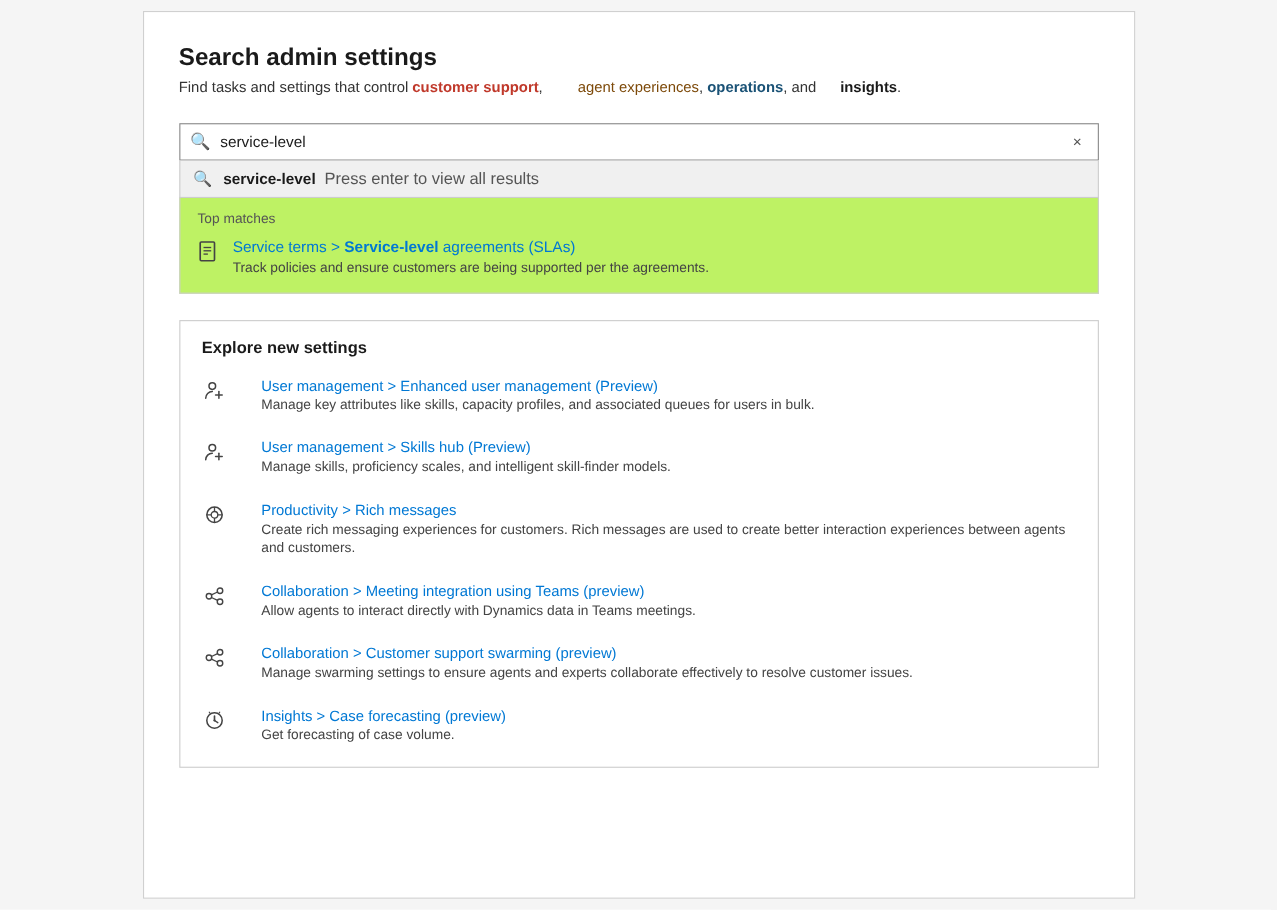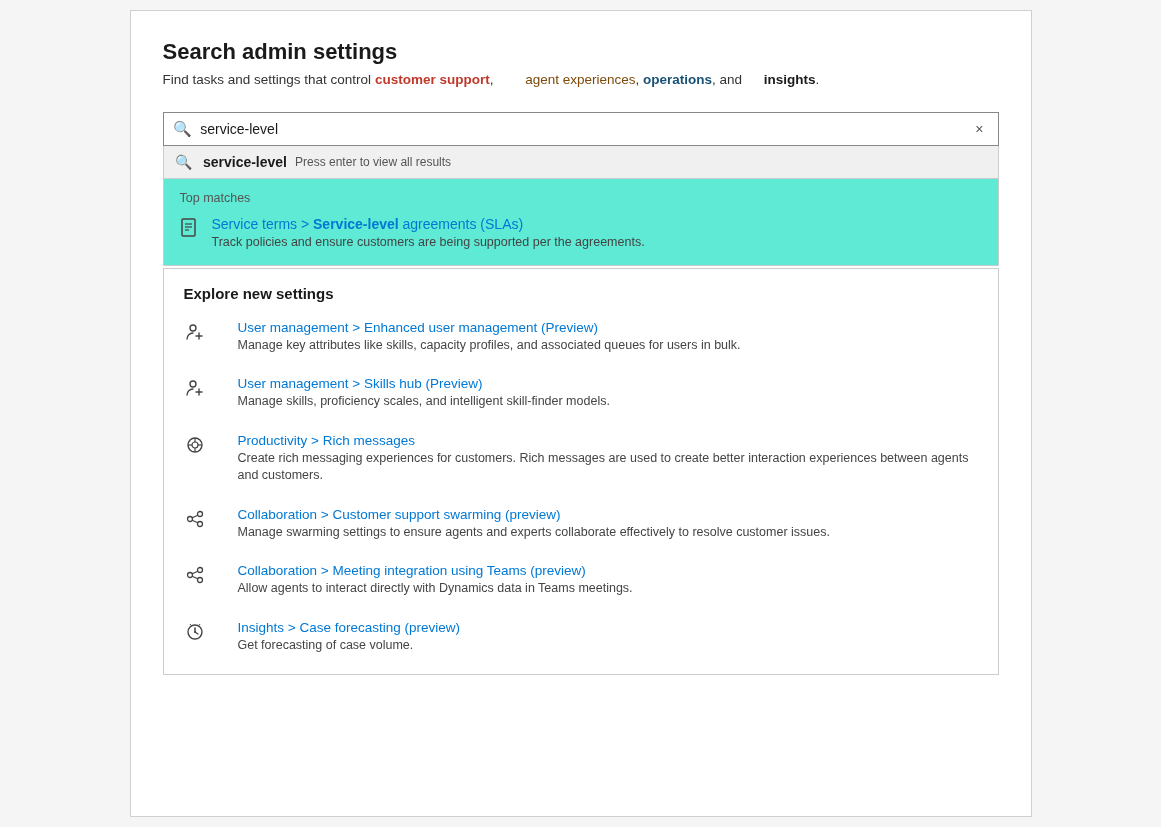--- a/index.html
+++ b/index.html
@@ -78,29 +78,29 @@
       margin-right: 10px;
     }
     .autocomplete-bold {
       font-weight: 700;
       color: #1a1a1a;
       font-size: 14px;
       margin-right: 8px;
     }
     .autocomplete-hint {
       color: #555;
-      font-size: 12px;
+      font-size: 15px;
     }
 
     .top-matches-section {
       border: 1px solid #ccc;
       border-top: none;
-      background: #5eead4;
+      background: #bef264;
       padding: 12px 16px 16px 16px;
-      margin-bottom: 2px;
+      margin-bottom: 24px;
     }
     .top-matches-label {
       font-size: 12.5px;
       color: #555;
       margin-bottom: 10px;
     }
     .match-item {
       display: flex;
       align-items: flex-start;
       gap: 12px;
@@ -268,38 +268,38 @@
       <span class="explore-item-icon">
         <svg width="20" height="20" viewBox="0 0 20 20" fill="none" xmlns="http://www.w3.org/2000/svg">
           <circle cx="5" cy="10" r="2.5" stroke="#444" stroke-width="1.3" fill="none"></circle>
           <circle cx="15" cy="5" r="2.5" stroke="#444" stroke-width="1.3" fill="none"></circle>
           <circle cx="15" cy="15" r="2.5" stroke="#444" stroke-width="1.3" fill="none"></circle>
           <line x1="7.2" y1="8.8" x2="12.8" y2="6.2" stroke="#444" stroke-width="1.2"></line>
           <line x1="7.2" y1="11.2" x2="12.8" y2="13.8" stroke="#444" stroke-width="1.2"></line>
         </svg>
       </span>
       <div class="explore-item-body">
-        <a class="explore-item-link">Collaboration &gt; Customer support swarming (preview)</a>
-        <div class="explore-item-desc">Manage swarming settings to ensure agents and experts collaborate effectively to resolve customer issues.</div>
+        <a class="explore-item-link">Collaboration &gt; Meeting integration using Teams (preview)</a>
+        <div class="explore-item-desc">Allow agents to interact directly with Dynamics data in Teams meetings.</div>
       </div>
     </div>
 
     <div class="explore-item">
       <span class="explore-item-icon">
         <svg width="20" height="20" viewBox="0 0 20 20" fill="none" xmlns="http://www.w3.org/2000/svg">
           <circle cx="5" cy="10" r="2.5" stroke="#444" stroke-width="1.3" fill="none"></circle>
           <circle cx="15" cy="5" r="2.5" stroke="#444" stroke-width="1.3" fill="none"></circle>
           <circle cx="15" cy="15" r="2.5" stroke="#444" stroke-width="1.3" fill="none"></circle>
           <line x1="7.2" y1="8.8" x2="12.8" y2="6.2" stroke="#444" stroke-width="1.2"></line>
           <line x1="7.2" y1="11.2" x2="12.8" y2="13.8" stroke="#444" stroke-width="1.2"></line>
         </svg>
       </span>
       <div class="explore-item-body">
-        <a class="explore-item-link">Collaboration &gt; Meeting integration using Teams (preview)</a>
-        <div class="explore-item-desc">Allow agents to interact directly with Dynamics data in Teams meetings.</div>
+        <a class="explore-item-link">Collaboration &gt; Customer support swarming (preview)</a>
+        <div class="explore-item-desc">Manage swarming settings to ensure agents and experts collaborate effectively to resolve customer issues.</div>
       </div>
     </div>
 
     <div class="explore-item">
       <span class="explore-item-icon">
         <svg width="20" height="20" viewBox="0 0 20 20" fill="none" xmlns="http://www.w3.org/2000/svg">
           <circle cx="10" cy="10" r="7" stroke="#444" stroke-width="1.4" fill="none"></circle>
           <line x1="10" y1="6" x2="10" y2="10" stroke="#444" stroke-width="1.5" stroke-linecap="round"></line>
           <line x1="10" y1="10" x2="13" y2="12" stroke="#444" stroke-width="1.3" stroke-linecap="round"></line>
           <circle cx="10" cy="10" r="1" fill="#444"></circle>

